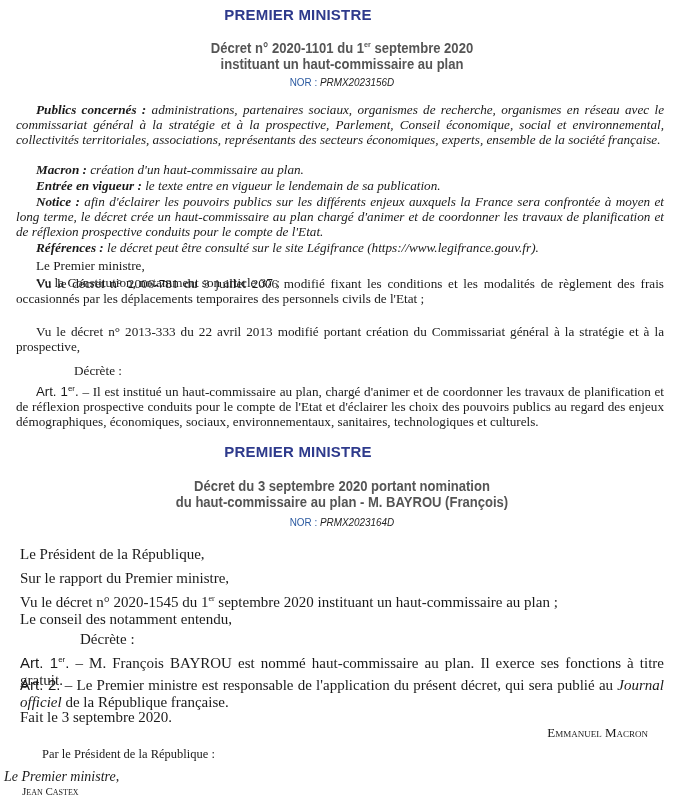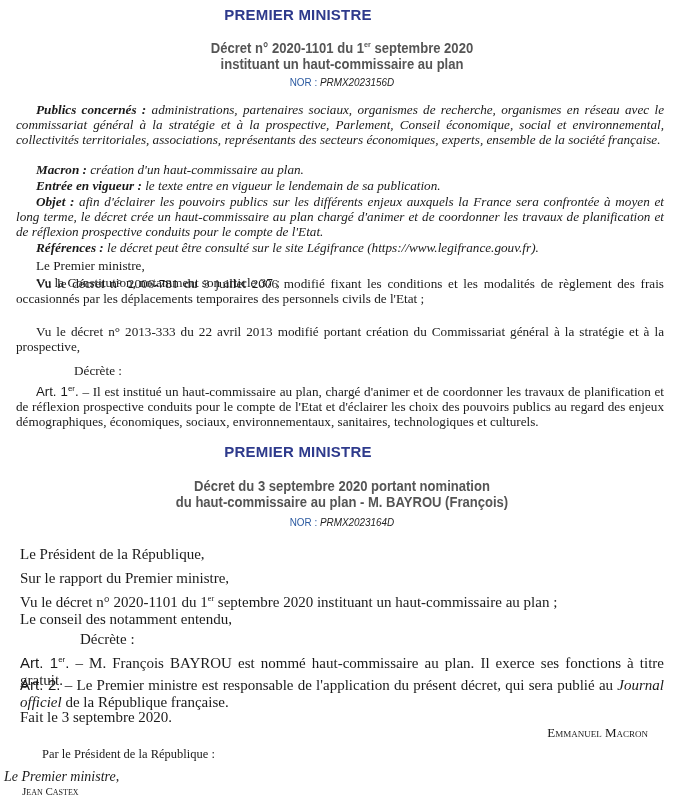--- a/index.html
+++ b/index.html
@@ -27,21 +27,21 @@
 <div class="abs title" style="top:40px;">
   <div><span>Décret n° 2020-1101 du 1</span><sup>er</sup><span> septembre 2020</span></div>
   <div>instituant un haut-commissaire au plan</div>
 </div>
 
 <div class="abs nor" style="top:76px;"><span>NOR : </span><i>PRMX2023156D</i></div>
 
 <div class="abs p ind it" style="top:102px;"><b class="lbl">Publics concernés :</b><span> administrations, partenaires sociaux, organismes de recherche, organismes en réseau avec le commissariat général à la stratégie et à la prospective, Parlement, Conseil économique, social et environnemental, collectivités territoriales, associations, représentants des secteurs économiques, experts, ensemble de la société française.</span></div>
 <div class="abs p ind it" style="top:162px;"><b class="lbl">Macron :</b><span> création d'un haut-commissaire au plan.</span></div>
 <div class="abs p ind it" style="top:178px;"><b class="lbl">Entrée en vigueur :</b><span> le texte entre en vigueur le lendemain de sa publication.</span></div>
-<div class="abs p ind it" style="top:194px;"><b class="lbl">Objet :</b><span> afin d'éclairer les pouvoirs publics sur les différents enjeux auxquels la France sera confrontée à moyen et long terme, le décret crée un haut-commissaire au plan chargé d'animer et de coordonner les travaux de planification et de réflexion prospective conduits pour le compte de l'Etat.</span></div>
+<div class="abs p ind it" style="top:194px;"><b class="lbl">Notice :</b><span> afin d'éclairer les pouvoirs publics sur les différents enjeux auxquels la France sera confrontée à moyen et long terme, le décret crée un haut-commissaire au plan chargé d'animer et de coordonner les travaux de planification et de réflexion prospective conduits pour le compte de l'Etat.</span></div>
 <div class="abs p ind it" style="top:240px;"><b class="lbl">Références :</b><span class="link"> le décret peut être consulté sur le site Légifrance (https://www.legifrance.gouv.fr).</span></div>
 
 <div class="abs p ind" style="top:258px;">Le Premier ministre,</div>
 <div class="abs p ind" style="top:275px;">Vu la Constitution, notamment son article 37 ;</div>
 <div class="abs p ind" style="top:276px;">Vu le décret n° 2006-781 du 3 juillet 2006 modifié fixant les conditions et les modalités de règlement des frais occasionnés par les déplacements temporaires des personnels civils de l'Etat ;</div>
 <div class="abs p ind" style="top:324px;">Vu le décret n° 2013-333 du 22 avril 2013 modifié portant création du Commissariat général à la stratégie et à la prospective,</div>
 
 <div class="abs p" style="top:363px; left:74px; width:300px;">Décrète :</div>
 
 <div class="abs p ind" style="top:384px;"><span class="art"><span>Art. 1</span><sup>er</sup><span>.</span></span><span> – Il est institué un haut-commissaire au plan, chargé d'animer et de coordonner les travaux de planification et de réflexion prospective conduits pour le compte de l'Etat et d'éclairer les choix des pouvoirs publics au regard des enjeux démographiques, économiques, sociaux, environnementaux, sanitaires, technologiques et culturels.</span></div>
@@ -50,21 +50,21 @@
 
 <div class="abs title" style="top:478px;">
   <div>Décret du 3 septembre 2020 portant nomination</div>
   <div>du haut-commissaire au plan - M. BAYROU (François)</div>
 </div>
 
 <div class="abs nor" style="top:516px;"><span>NOR : </span><i>PRMX2023164D</i></div>
 
 <div class="abs p2" style="top:546px;">Le Président de la République,</div>
 <div class="abs p2" style="top:570px;">Sur le rapport du Premier ministre,</div>
-<div class="abs p2" style="top:594px;"><span>Vu le décret n° 2020-1101 du 1</span><sup>er</sup><span> septembre 2020 instituant un haut-commissaire au plan ;</span></div>
+<div class="abs p2" style="top:594px;"><span>Vu le décret n° 2020-1545 du 1</span><sup>er</sup><span> septembre 2020 instituant un haut-commissaire au plan ;</span></div>
 <div class="abs p2" style="top:611px;">Le conseil des notamment entendu,</div>
 
 <div class="abs p2" style="top:631px; left:80px; width:300px;">Décrète :</div>
 
 <div class="abs p2" style="top:654px;"><span class="art"><span>Art. 1</span><sup>er</sup><span>.</span></span><span> – M. François BAYROU est nommé haut-commissaire au plan. Il exerce ses fonctions à titre gratuit.</span></div>
 
 <div class="abs p2" style="top:676px;"><span class="art">Art. 2.</span><span> – Le Premier ministre est responsable de l'application du présent décret, qui sera publié au </span><i>Journal officiel</i><span> de la République française.</span></div>
 
 <div class="abs p2" style="top:709px;">Fait le 3 septembre 2020.</div>
 

